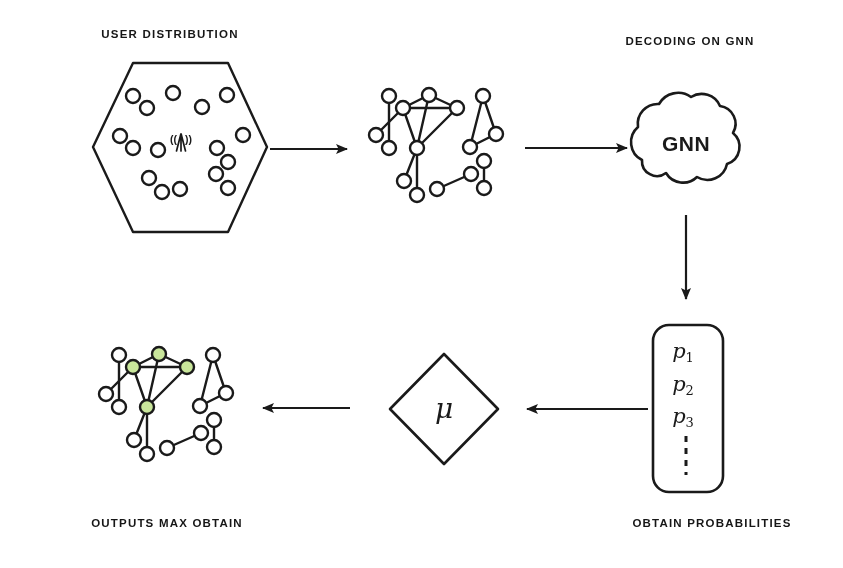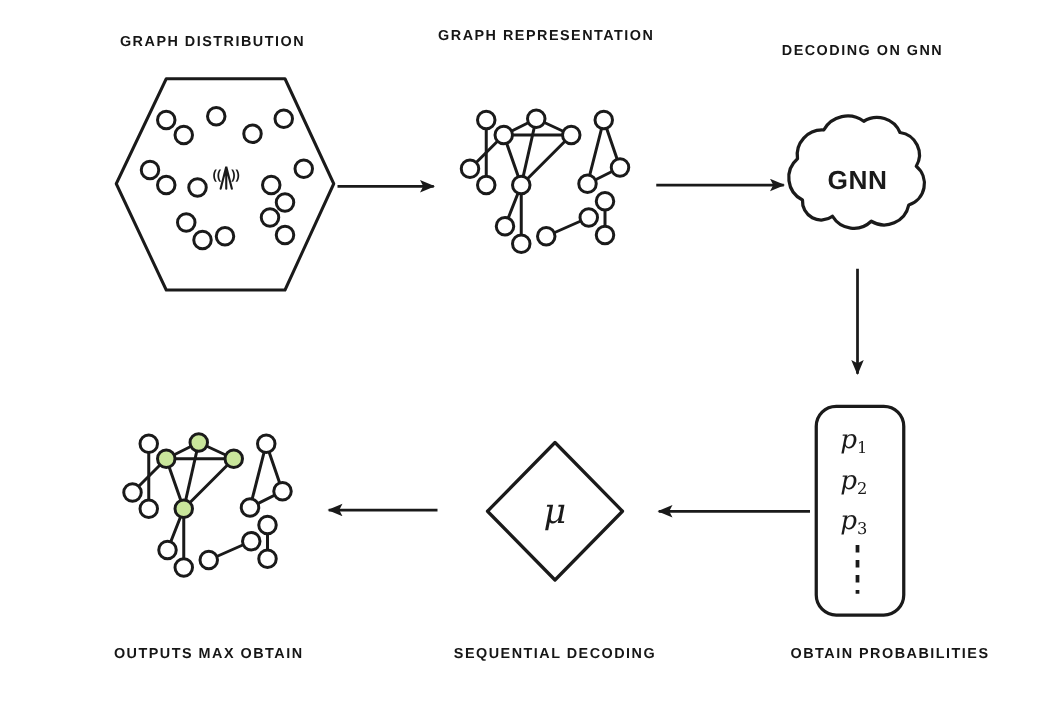--- a/index.html
+++ b/index.html
@@ -149,19 +149,17 @@
 
     <g id="arrows">
         <line x1="270" y1="149" x2="347" y2="149" stroke="#1a1a1a" stroke-width="2.2" marker-end="url(#ah)"></line>
         <line x1="525" y1="148" x2="627" y2="148" stroke="#1a1a1a" stroke-width="2.2" marker-end="url(#ah)"></line>
         <line x1="686" y1="215" x2="686" y2="299" stroke="#1a1a1a" stroke-width="2.2" marker-end="url(#ah)"></line>
         <line x1="648" y1="409" x2="527" y2="409" stroke="#1a1a1a" stroke-width="2.2" marker-end="url(#ah)"></line>
         <line x1="350" y1="408" x2="263" y2="408" stroke="#1a1a1a" stroke-width="2.2" marker-end="url(#ah)"></line>
       </g>
   </svg>
 
-  <div class="caption" style="left:170px;top:28px;">GRAPH DISTRIBUTION</div>
-  <div class="caption" style="left:437px;top:23px;">GRAPH REPRESENTATION</div>
+  <div class="caption" style="left:170px;top:28px;">USER DISTRIBUTION</div>
   <div class="caption" style="left:690px;top:35px;">DECODING ON GNN</div>
   <div class="caption" style="left:167px;top:517px;">OUTPUTS MAX OBTAIN</div>
-  <div class="caption" style="left:444px;top:517px;">SEQUENTIAL DECODING</div>
   <div class="caption" style="left:712px;top:517px;text-align:right;">OBTAIN PROBABILITIES</div>
 </div>
 
 </body></html>

